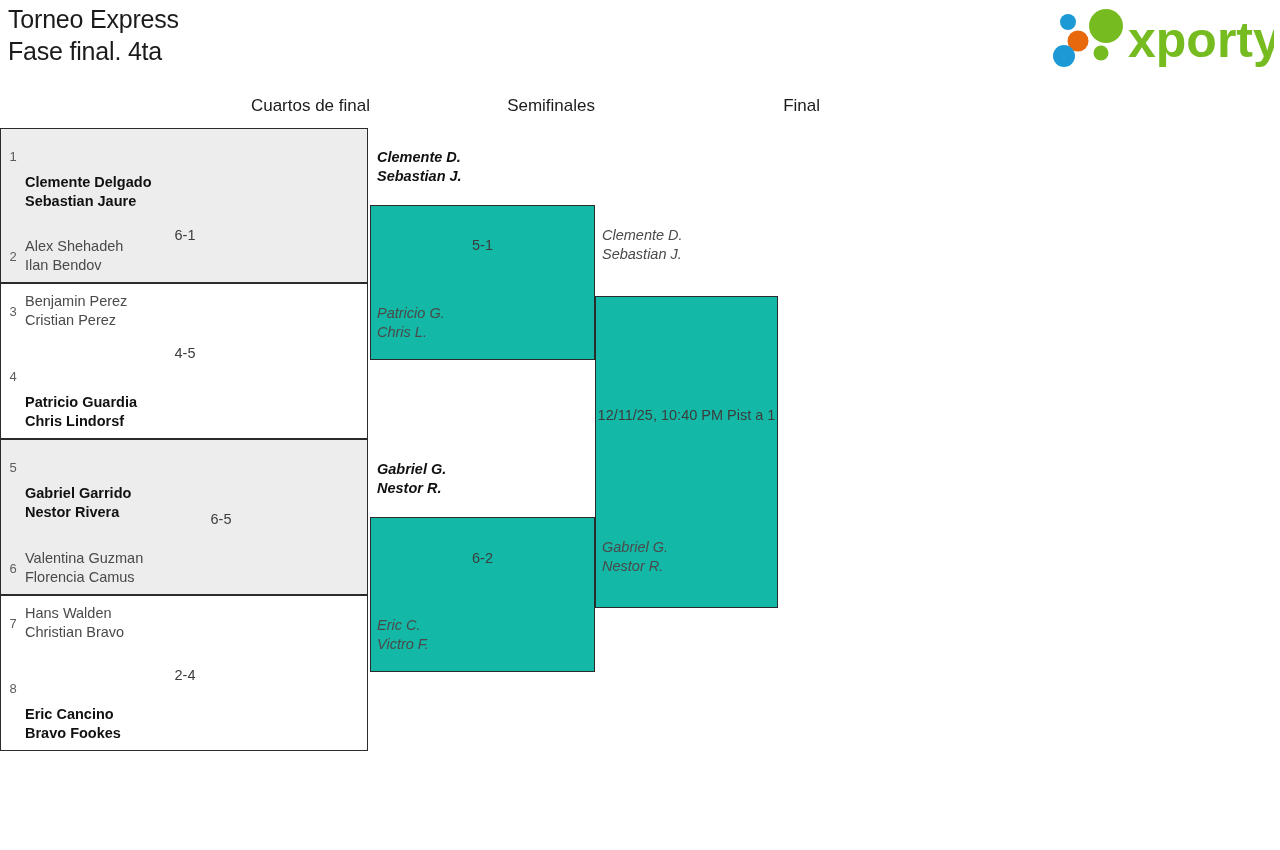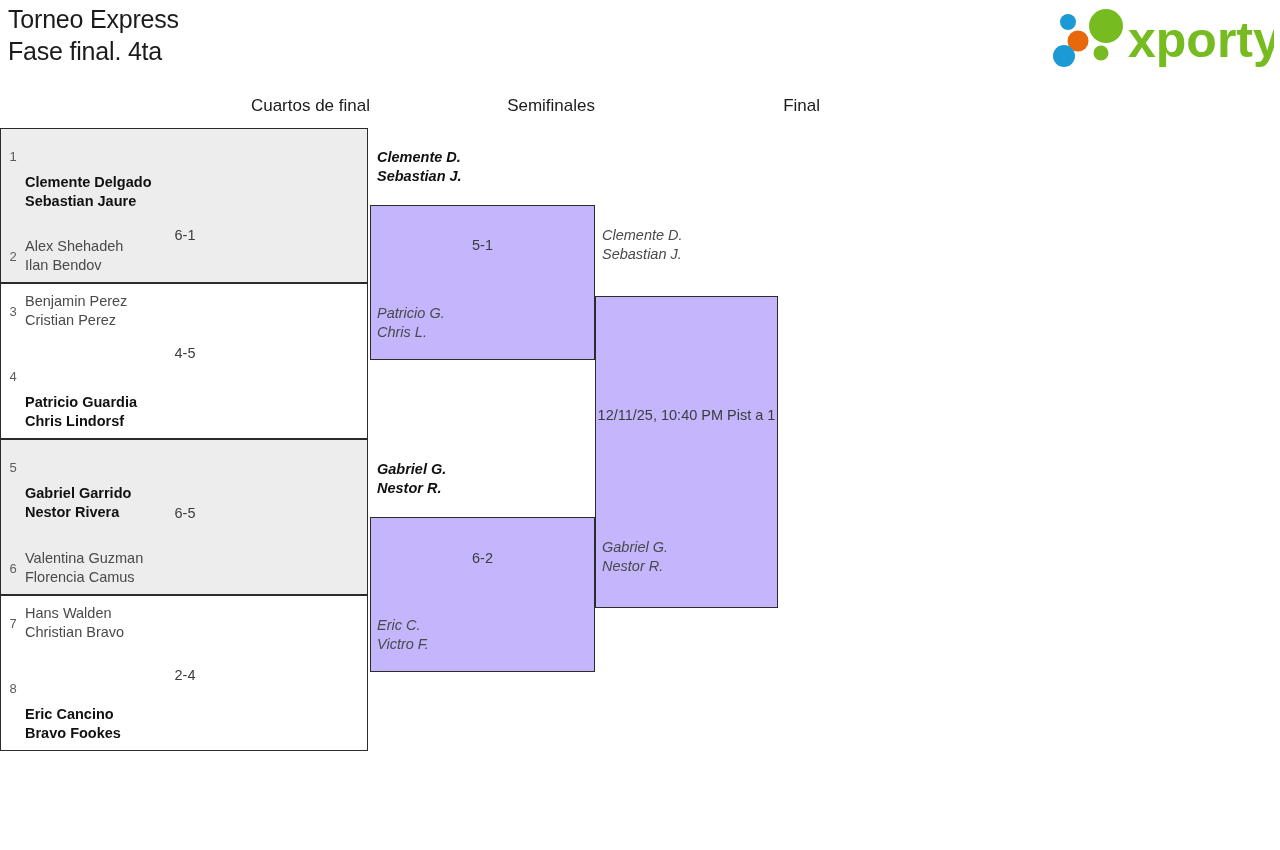--- a/index.html
+++ b/index.html
@@ -110,21 +110,21 @@
     text-align: center;
     font-size: 14.5px;
     color: #3c3c3c;
   }
 
   
   .box {
     position: absolute;
     border: 1px solid #2b2b2b;
     box-sizing: border-box;
-    background: #c4b5fd;
+    background: #14b8a6;
   }
   .box .score {
     position: absolute;
     left: 0; width: 100%;
     text-align: center;
     font-size: 14.5px;
     color: #3c3c3c;
   }
   .adv {
     position: absolute;
@@ -209,21 +209,21 @@
   </div>
 
   <div class="qf shaded" style="top:439px; height:156px;">
     <div class="team top">
       <div class="seed">5</div>
       <div class="names win">
         <span class="nm">Gabriel Garrido</span>
         <span class="nm">Nestor Rivera</span>
       </div>
     </div>
-    <div class="score" style="top:65px;">6-5</div>
+    <div class="score" style="top:71px;padding-left:36px;">6-5</div>
     <div class="team bottom">
       <div class="seed">6</div>
       <div class="names">
         <span class="nm">Valentina Guzman</span>
         <span class="nm">Florencia Camus</span>
       </div>
     </div>
   </div>
 
   <div class="qf" style="top:595px; height:156px;">

